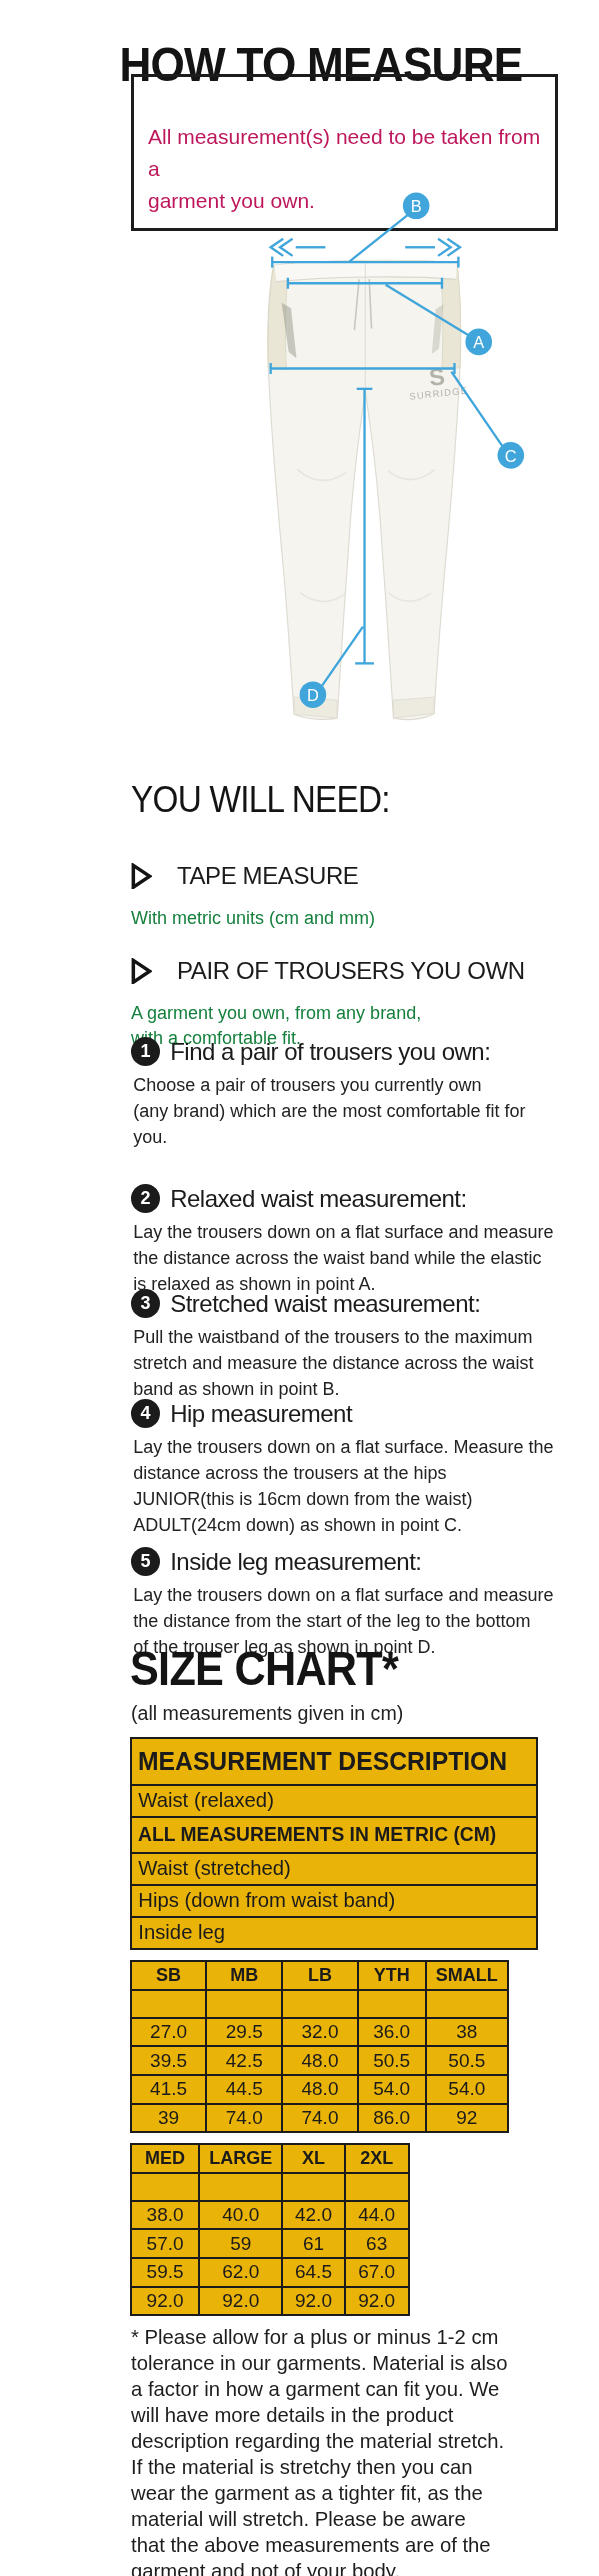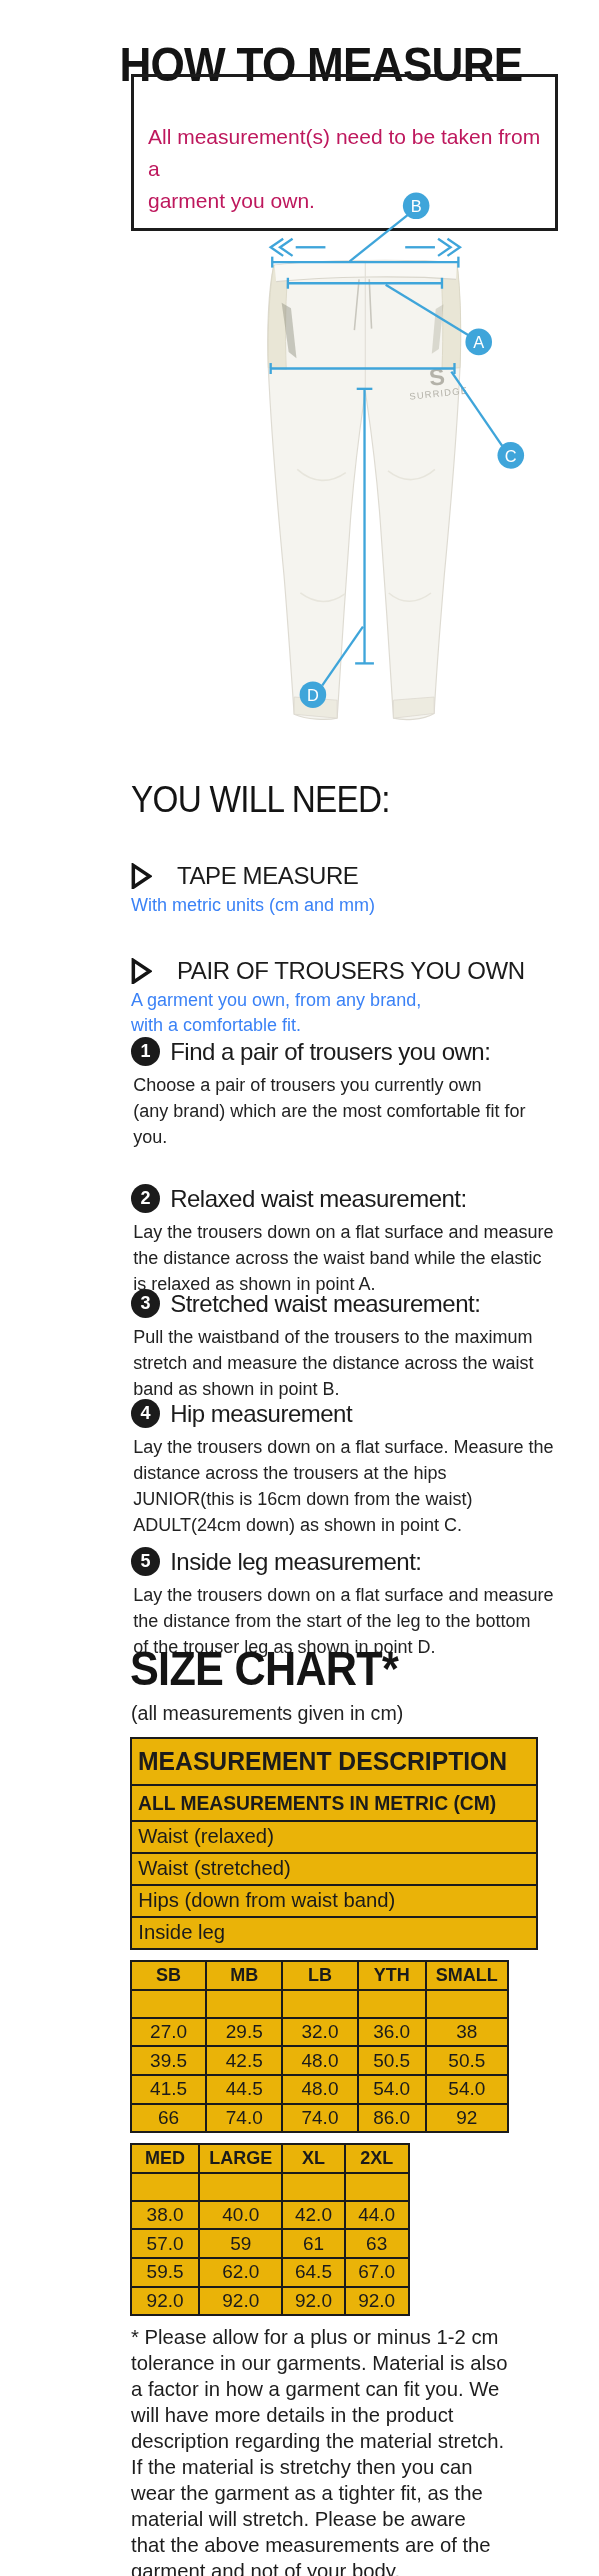--- a/index.html
+++ b/index.html
@@ -16,21 +16,21 @@
   .notice-box{left:131px;top:74px;width:427px;box-sizing:border-box;border:3.1px solid #1c1c1c;
               padding:11.7px 14px;font-size:21px;line-height:32px;white-space:pre-line;color:#be185d}
 
   .diagram{left:0;top:180px;width:600px;height:571px}
 
   .ywn-heading{left:131px;top:779px;font-size:37px;letter-spacing:-0.8px;color:#141414}
 
   .need{left:131px;width:469px}
   .need-head{display:flex;align-items:center;gap:25px}
   .need-title{font-size:24px;letter-spacing:-0.4px}
-  .need-sub{font-size:18px;line-height:25px;margin-top:3px;white-space:pre-line;color:#3b82f6}
+  .need-sub{font-size:18px;line-height:25px;margin-top:16px;white-space:pre-line;color:#15803d}
 
   .step{left:131px;width:477px}
   .step-head{display:flex;align-items:center;gap:10.2px}
   .step-num{width:29px;height:29px;border-radius:50%;background:#1b1b1b;color:#fff;
             font-weight:bold;font-size:18px;display:flex;align-items:center;justify-content:center;flex:0 0 29px}
   .step-title{font-size:24px;letter-spacing:-0.5px}
   .step-body{font-size:18px;line-height:26px;margin:6.3px 0 0 2.3px;white-space:pre-line;color:#222}
 
   .sc-heading{left:130px;top:1641px;font-size:48px;letter-spacing:-0.8px;color:#141414}
   .sc-sub{left:131px;top:1702px;font-size:19.6px;color:#222}
@@ -231,24 +231,24 @@
     <span class="cx">SIZE CHART*</span>
   </h2>
   <div class="abs sc-sub">(all measurements given in cm)</div>
 
   <table class="abs desc-table">
     <tbody>
       <tr>
           <th><span class="cx" style="transform:scaleX(.95)">MEASUREMENT DESCRIPTION</span></th>
         </tr>
       <tr>
+          <td class="drow">Waist (relaxed)</td>
+        </tr>
+      <tr>
           <td class="subhead"><span class="cx" style="transform:scaleX(.95)">ALL MEASUREMENTS IN METRIC (CM)</span></td>
-        </tr>
-      <tr>
-          <td class="drow">Waist (relaxed)</td>
         </tr>
       <tr>
           <td class="drow">Waist (stretched)</td>
         </tr>
       <tr>
           <td class="drow">Hips (down from waist band)</td>
         </tr>
       <tr>
           <td class="drow">Inside leg</td>
         </tr>
@@ -286,21 +286,21 @@
         <td>50.5</td>
       </tr>
       <tr>
         <td>41.5</td>
         <td>44.5</td>
         <td>48.0</td>
         <td>54.0</td>
         <td>54.0</td>
       </tr>
       <tr>
-        <td>66</td>
+        <td>39</td>
         <td>74.0</td>
         <td>74.0</td>
         <td>86.0</td>
         <td>92</td>
       </tr>
     </tbody>
   </table>
 
   <table class="abs size-table t2">
     <tbody>

